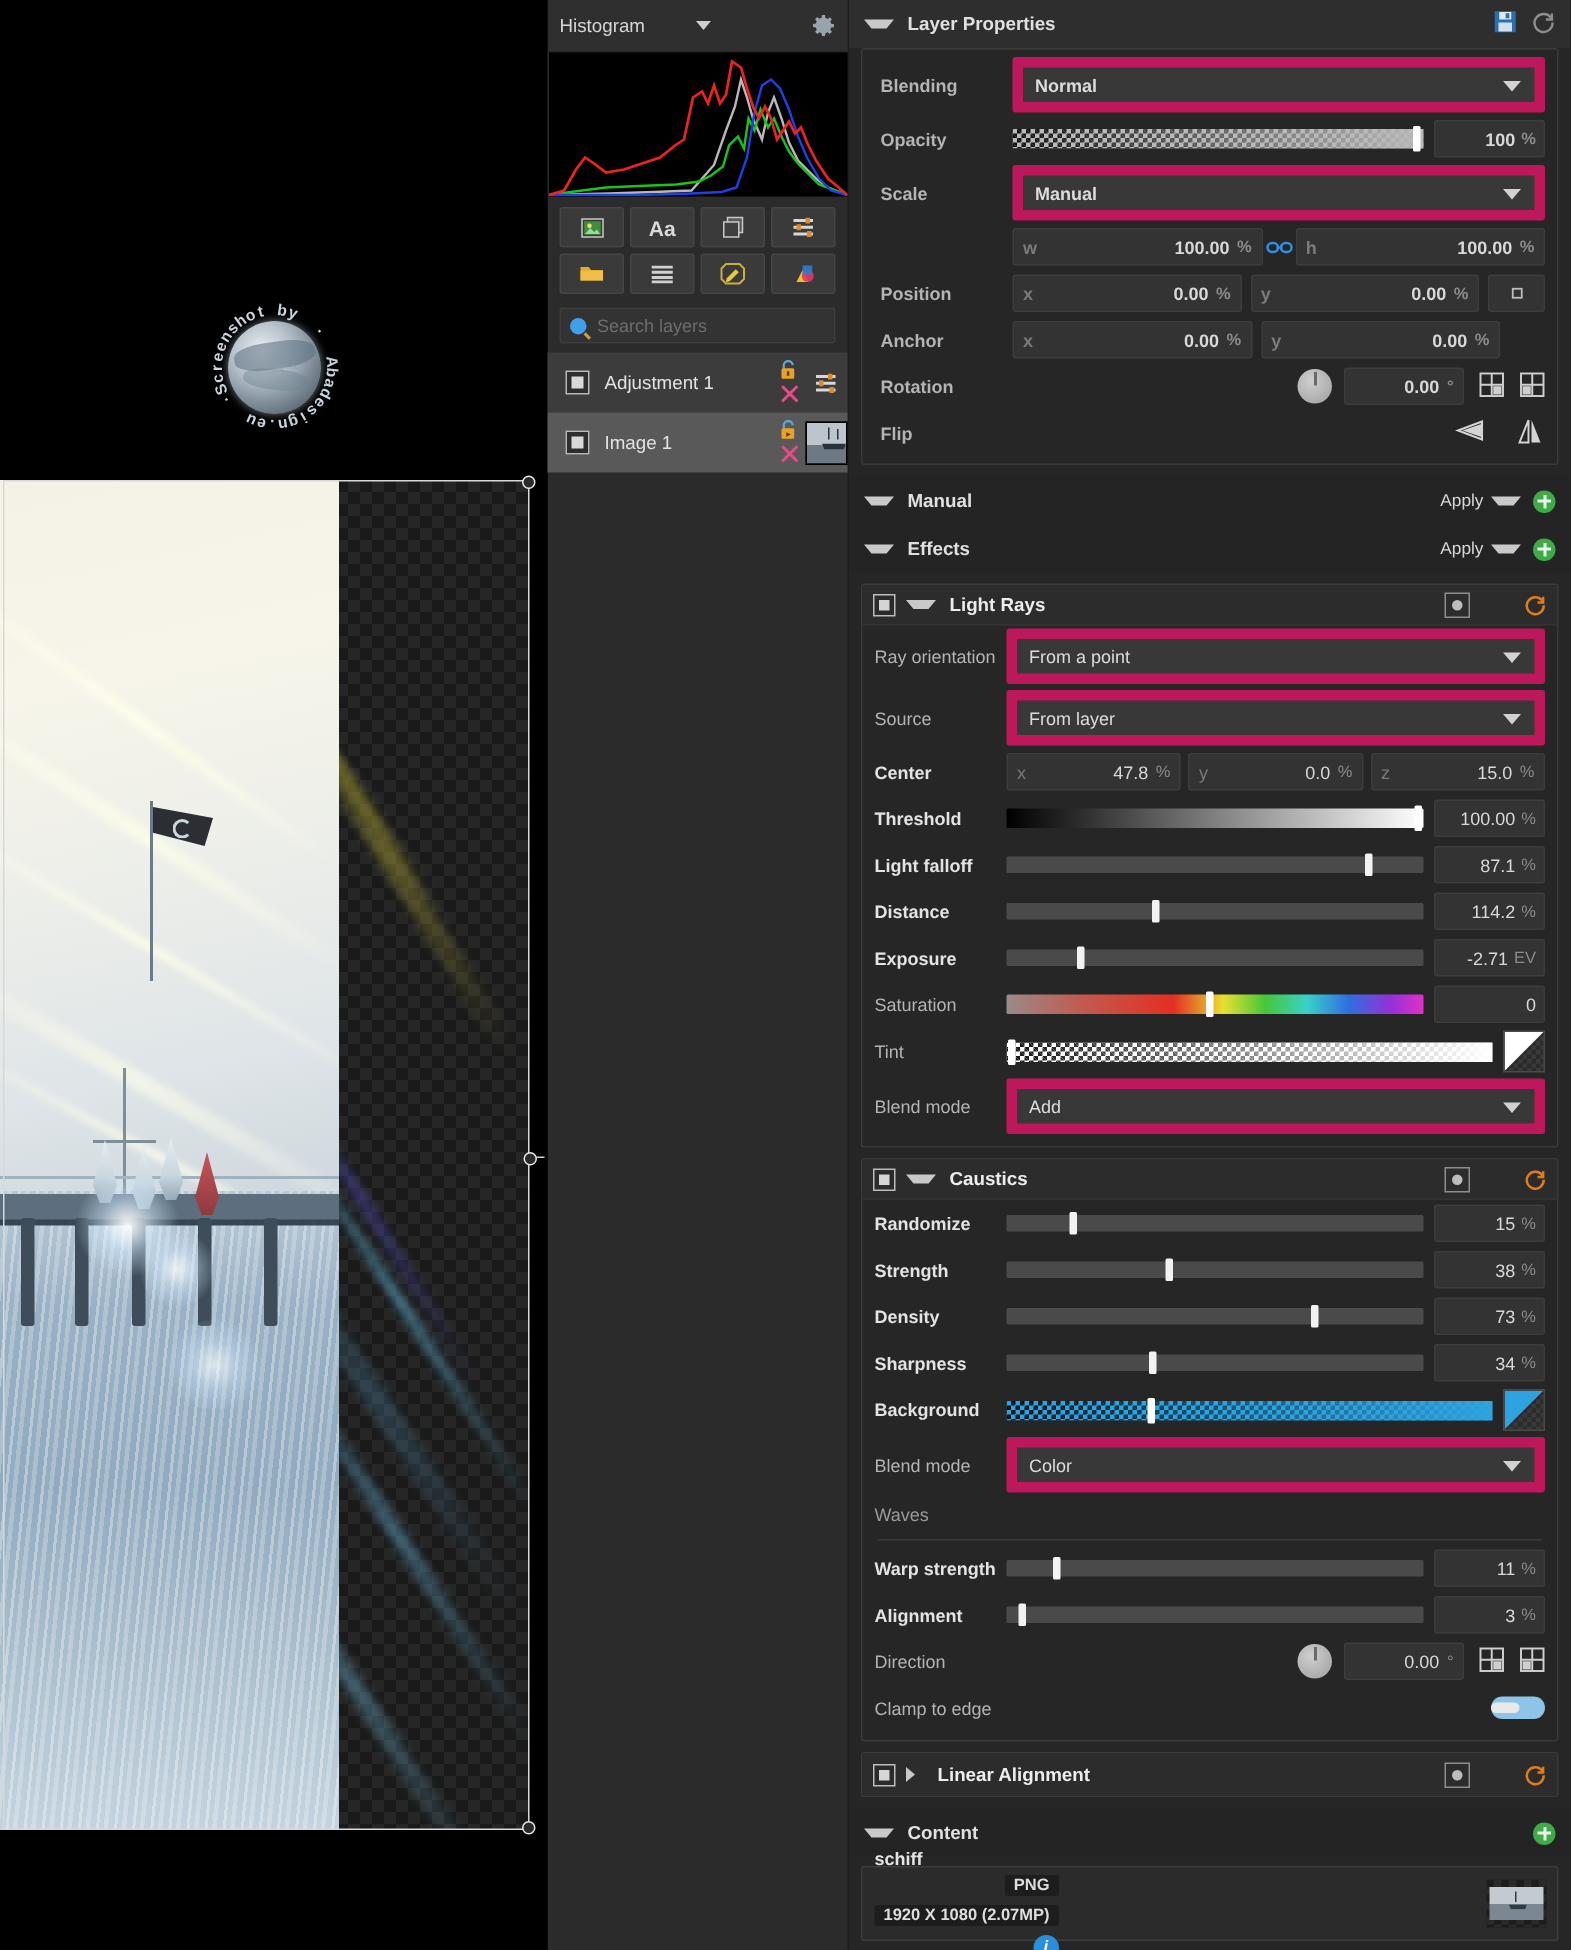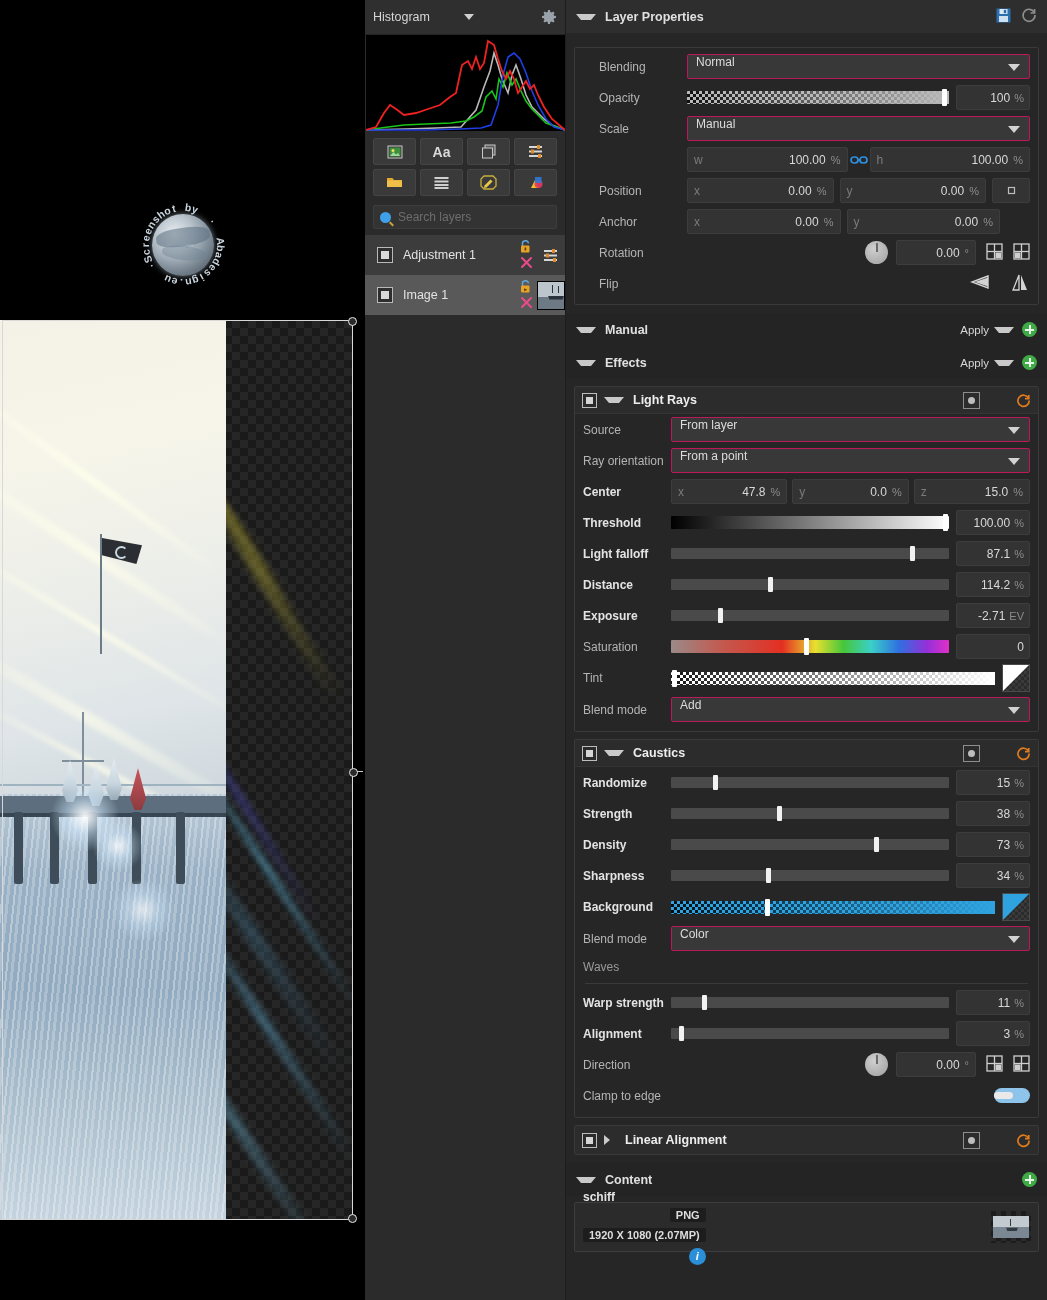--- a/index.html
+++ b/index.html
@@ -111,26 +111,26 @@
   .tri-dn{width:0;height:0;border-left:5px solid transparent;border-right:5px solid transparent;
         border-top:6px solid #c9c9c9;margin-right:9px;flex:0 0 10px;}
   .tri-rt{width:0;height:0;border-top:5px solid transparent;border-bottom:5px solid transparent;
         border-left:6px solid #c9c9c9;margin-right:9px;flex:0 0 6px;}
   .apply-txt{font-size:11.5px;color:#d6d6d6;margin-right:5px;}
   .plus-btn{width:15px;height:15px;border-radius:50%;background:#3faa46;position:relative;margin-left:8px;}
   .plus-btn:before,.plus-btn:after{content:"";position:absolute;background:#e8f5e9;}
   .plus-btn:before{left:3px;top:6.5px;width:9px;height:2px;}
   .plus-btn:after{left:6.5px;top:3px;width:2px;height:9px;}
 
-  .props-box{margin:14px 8px 8px 8px;border:1px solid #3a3a3a;border-radius:2px;padding:3px 0 5px 16px;background:#262626;}
+  .props-box{margin:0 8px 8px 8px;border:1px solid #3a3a3a;border-radius:2px;padding:3px 0 5px 4px;background:#262626;font-weight:bold;}
   .row{display:flex;align-items:center;min-height:27px;padding:2px 8px;gap:0;}
   .lbl{width:88px;flex:0 0 88px;font-size:12px;color:#b4b4b4;}
   .lbl.b{font-weight:bold;color:#e3e3e3;}
-  .select{flex:1;height:23px;background:#383838;border:1px solid #be185d;border-radius:2px;
-        display:flex;padding:0 8px;color:#dcdcdc;font-size:12px;position:relative;}
+  .select{flex:1;height:23px;background:#383838;border:7px solid #be185d;border-radius:2px;
+        display:flex;align-items:center;padding:0 8px;color:#dcdcdc;font-size:12px;position:relative;}
   .select .cv{position:absolute;right:9px;top:9px;width:0;height:0;border-left:6px solid transparent;
         border-right:6px solid transparent;border-top:7px solid #d2d2d2;}
   .numfield{height:23px;background:#333;border:1px solid #3d3d3d;border-radius:2px;display:flex;
         align-items:center;padding:0 6px;font-size:12px;color:#d8d8d8;}
   .numfield .k{color:#7b7b7b;flex:0 0 auto;}
   .numfield .v{flex:1;text-align:right;}
   .numfield .u{color:#8c8c8c;margin-left:5px;font-size:11px;}
   .slider{flex:1;height:11px;background:#4a4a4a;border-radius:1px;position:relative;margin-right:7px;}
   .slider .knob{position:absolute;top:-2px;width:5px;height:15px;background:#f2f2f2;border-radius:1px;}
   .valbox{width:62px;flex:0 0 62px;height:23px;background:#333;border:1px solid #3d3d3d;border-radius:2px;
@@ -633,31 +633,31 @@
           </span>
         <span class="eff-ico" style="margin-left:11px;">
           <svg width="15" height="15" viewBox="0 0 16 16">
               <path d="M13.3 5.5A6 6 0 1 0 14 8" fill="none" stroke="#e07b1e" stroke-width="1.8"></path>
               <path d="M13.6 2v4h-4" fill="none" stroke="#e07b1e" stroke-width="1.8"></path>
             </svg>
         </span>
       </div>
 
       <div class="row">
+        <span class="lbl">Ray orientation</span>
+        <span class="select">
+          <span>From a point</span>
+          <i class="cv"></i>
+        </span>
+      </div>
+
+      <div class="row">
         <span class="lbl">Source</span>
         <span class="select">
           <span>From layer</span>
-          <i class="cv"></i>
-        </span>
-      </div>
-
-      <div class="row">
-        <span class="lbl">Ray orientation</span>
-        <span class="select">
-          <span>From a point</span>
           <i class="cv"></i>
         </span>
       </div>
 
       <div class="row">
         <span class="lbl b">Center</span>
         <span class="numfield" style="flex:1;">
           <span class="k">x</span>
           <span class="v">47.8</span>
           <span class="u">%</span>

